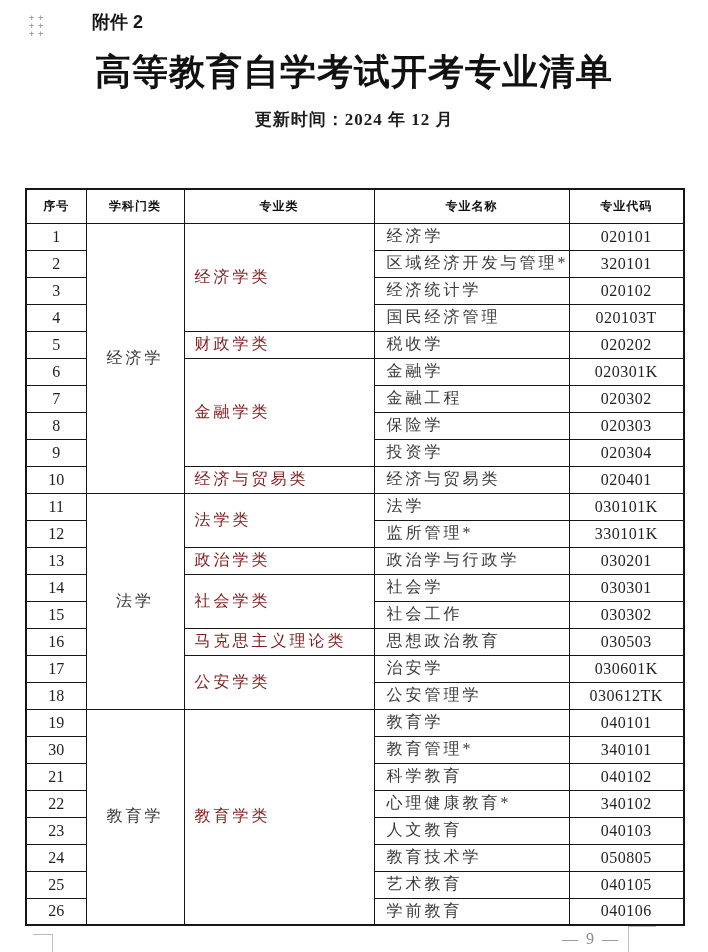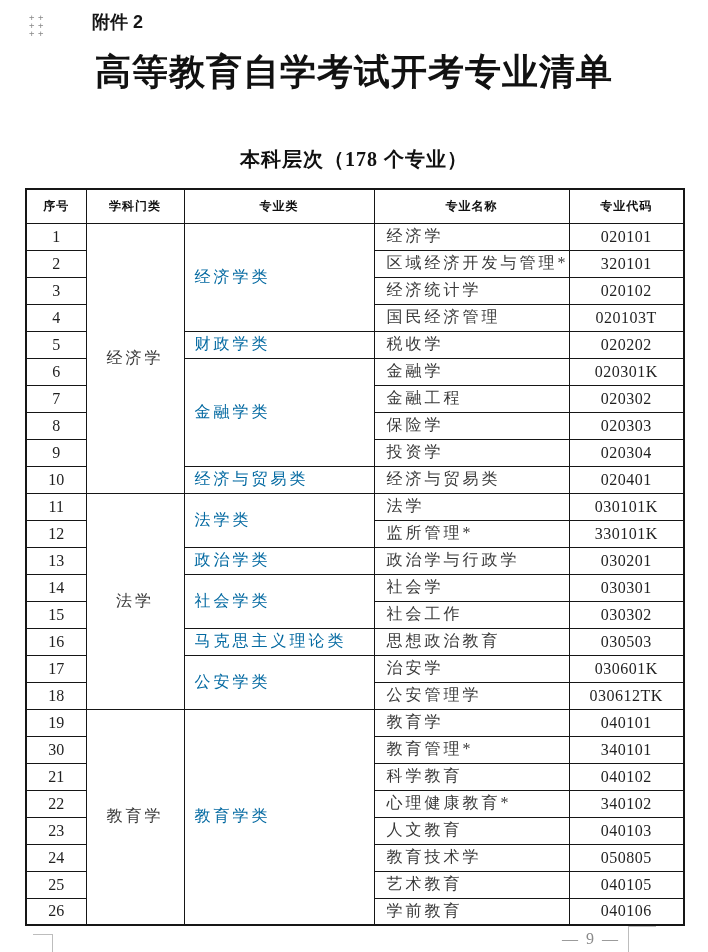--- a/index.html
+++ b/index.html
@@ -63,21 +63,21 @@
   }
   table.majors thead tr { height:34px; }
   table.majors tbody tr { height:27px; }
   table.majors th {
     font-family:"Liberation Sans", sans-serif;
     font-weight:bold; font-size:12px; color:#101010;
     text-align:center; letter-spacing:1px;
   }
   td.c-no   { text-align:center; font-size:16px; color:#1f1f1f; }
   td.c-disc { text-align:center; font-size:16px; color:#3a3a3a; letter-spacing:3px; }
-  td.c-cat  { text-align:left; padding-left:10px; font-size:16px; color:#0369a1; letter-spacing:3px; }
+  td.c-cat  { text-align:left; padding-left:10px; font-size:16px; color:#7f1d1d; letter-spacing:3px; }
   td.c-major{ text-align:left; padding-left:12px; font-size:16px; color:#3a3a3a; letter-spacing:3px; }
   td.c-code { text-align:center; font-size:16px; color:#1f1f1f; letter-spacing:0.5px; }
   .page-number {
     position:absolute; left:556px; top:930px;
     width:70px; text-align:center;
     font-size:16px; color:#8a8a8a; letter-spacing:2px;
   }
   .crop-mark-left {
     position:absolute; left:33px; top:934px;
     width:20px; height:18px;
@@ -102,22 +102,22 @@
     <span>+</span>
     <span>+</span>
     <span>+</span>
     <span>+</span>
   </div>
 
   <div class="attachment">附件 2</div>
 
   <div class="doc-title">高等教育自学考试开考专业清单</div>
 
-
-  <div class="section-heading">本科层次（178 个专业）</div>
+  <div class="update-time">更新时间：2024 年 12 月</div>
+
 
   <table class="majors">
     <colgroup>
       <col style="width:60px">
       <col style="width:98px">
       <col style="width:190px">
       <col style="width:195px">
       <col style="width:115px">
     </colgroup>
     <thead>

